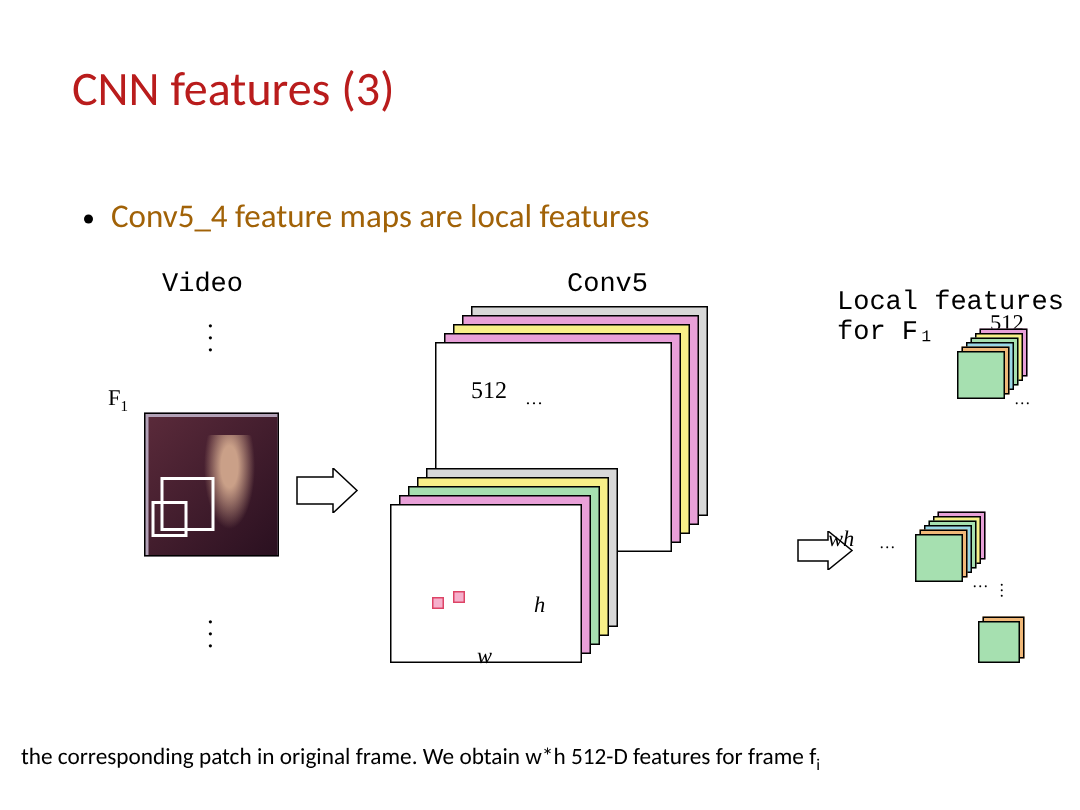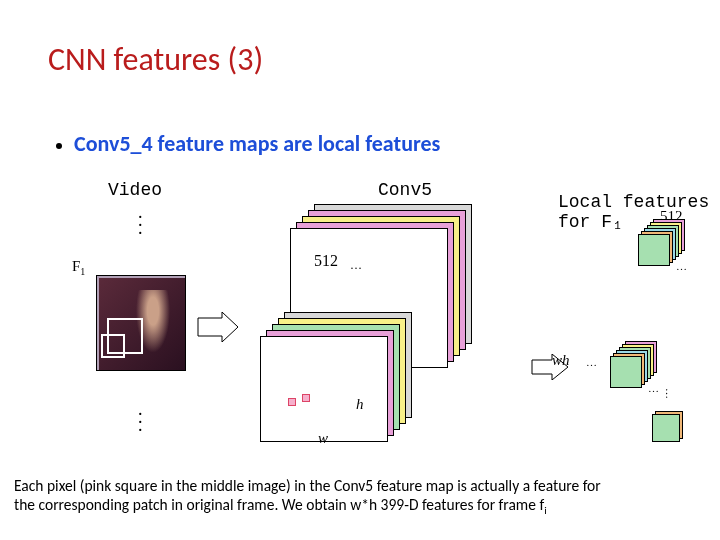--- a/index.html
+++ b/index.html
@@ -1,18 +1,18 @@
 <!DOCTYPE html>
 <html><head>
 <meta charset="utf-8">
 <style>
   * { box-sizing: border-box; margin: 0; padding: 0; }
   body { font-family: "Segoe UI", Calibri, Arial, sans-serif; background: #fff; width: 720px; height: 540px; position: relative; overflow: hidden; }
   .title { font-size: 32px; font-weight: 400; color: #b91c1c; position: absolute; left: 48px; top: 40px; }
-  .bullet-row { position: absolute; left: 56px; top: 130px; font-size: 22px; color: #1d4ed8; font-weight: bold; }
+  .bullet-row { position: absolute; left: 56px; top: 130px; font-size: 22px; color: #a16207; }
   .bullet-dot { display: inline-block; width: 6px; height: 6px; background: #000; border-radius: 50%; vertical-align: middle; margin-right: 12px; }
   .label { position: absolute; font-family: Liberation Mono, monospace; font-size: 18px; }
   .lbl-video { left: 108px; top: 180px; }
   .lbl-conv5 { left: 378px; top: 180px; }
   .lbl-local { left: 558px; top: 192px; }
   .vdots { position: absolute; font-family: serif; font-size: 18px; line-height: 8px; letter-spacing: 0; }
   .vdots span { display: block; text-align: center; }
   .vd1 { left: 138px; top: 208px; }
   .vd2 { left: 138px; top: 405px; }
   .f1 { position: absolute; left: 72px; top: 258px; font-family: "Times New Roman", serif; font-size: 15px; text-align: right; }
@@ -155,15 +155,15 @@
 </div>
 <div class="ldots2">…</div>
 
 <div class="ldots3">…</div>
 <div class="local-stack3">
   <div class="sqX"></div>
   <div class="sqY"></div>
 </div>
 
 <div class="footer">
-  <span>Each pixel (pink square in the middle image) in the Conv5 feature map is actually a feature for</span><br>
-  <span>the corresponding patch in original frame. We obtain w*h 399-D features for frame f</span><sub>i</sub>
+  <br>
+  <span>the corresponding patch in original frame. We obtain w*h 512-D features for frame f</span><sub>i</sub>
 </div>
 
 </body></html>

